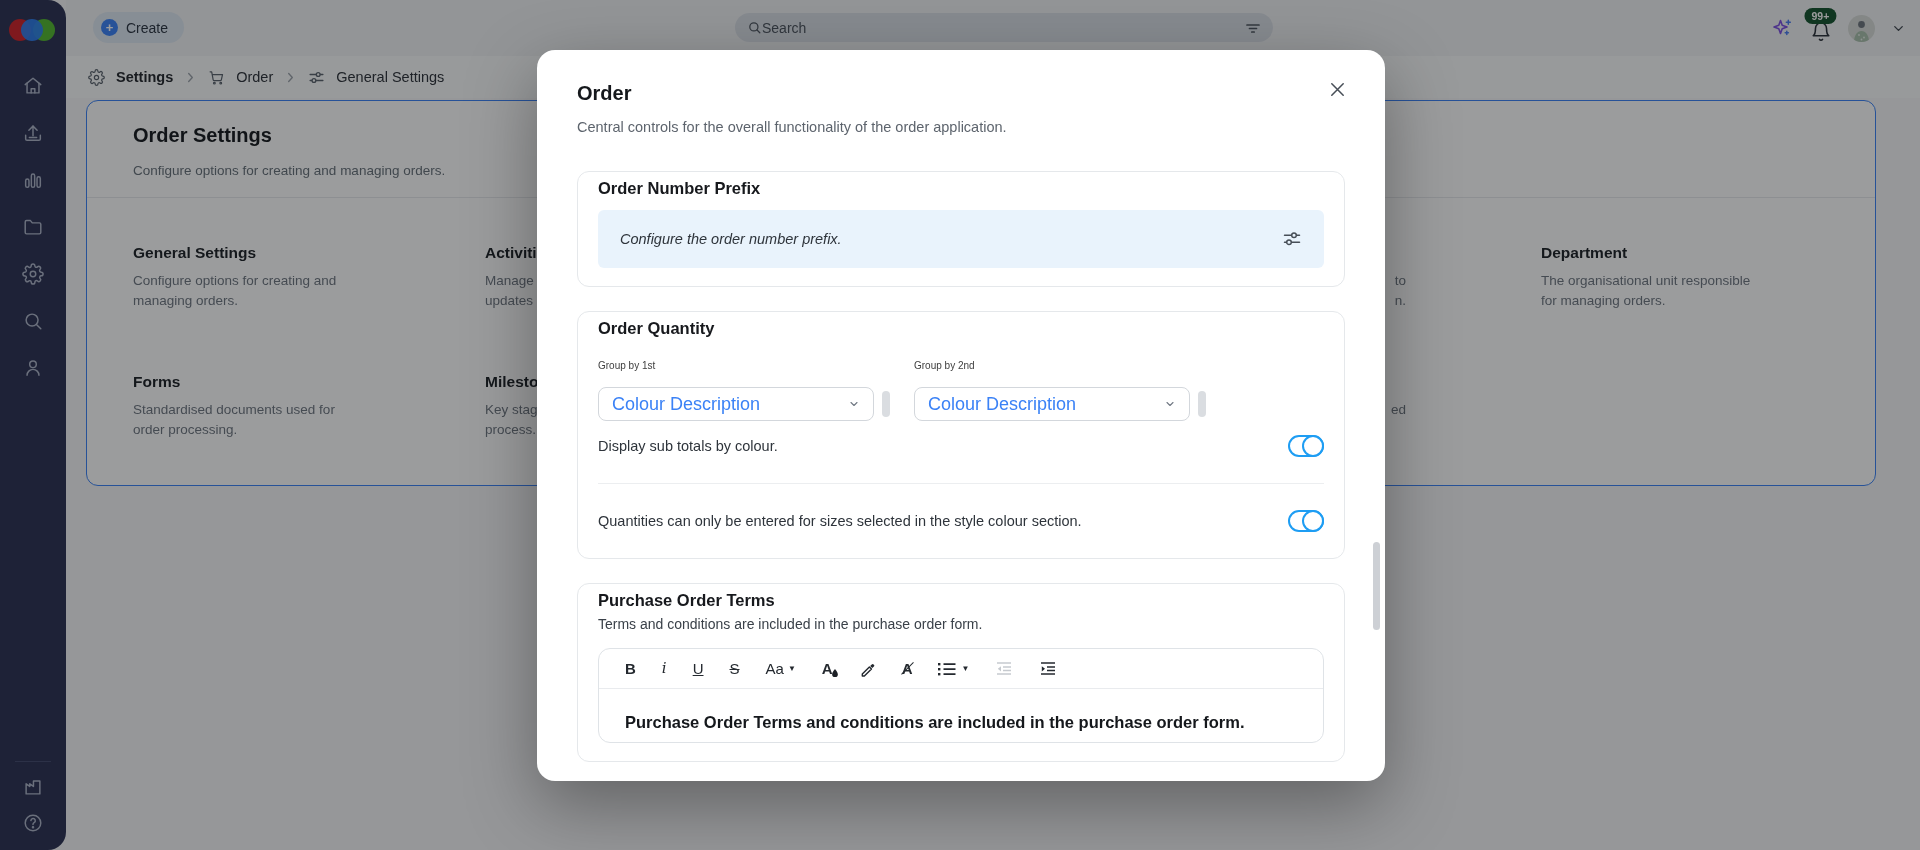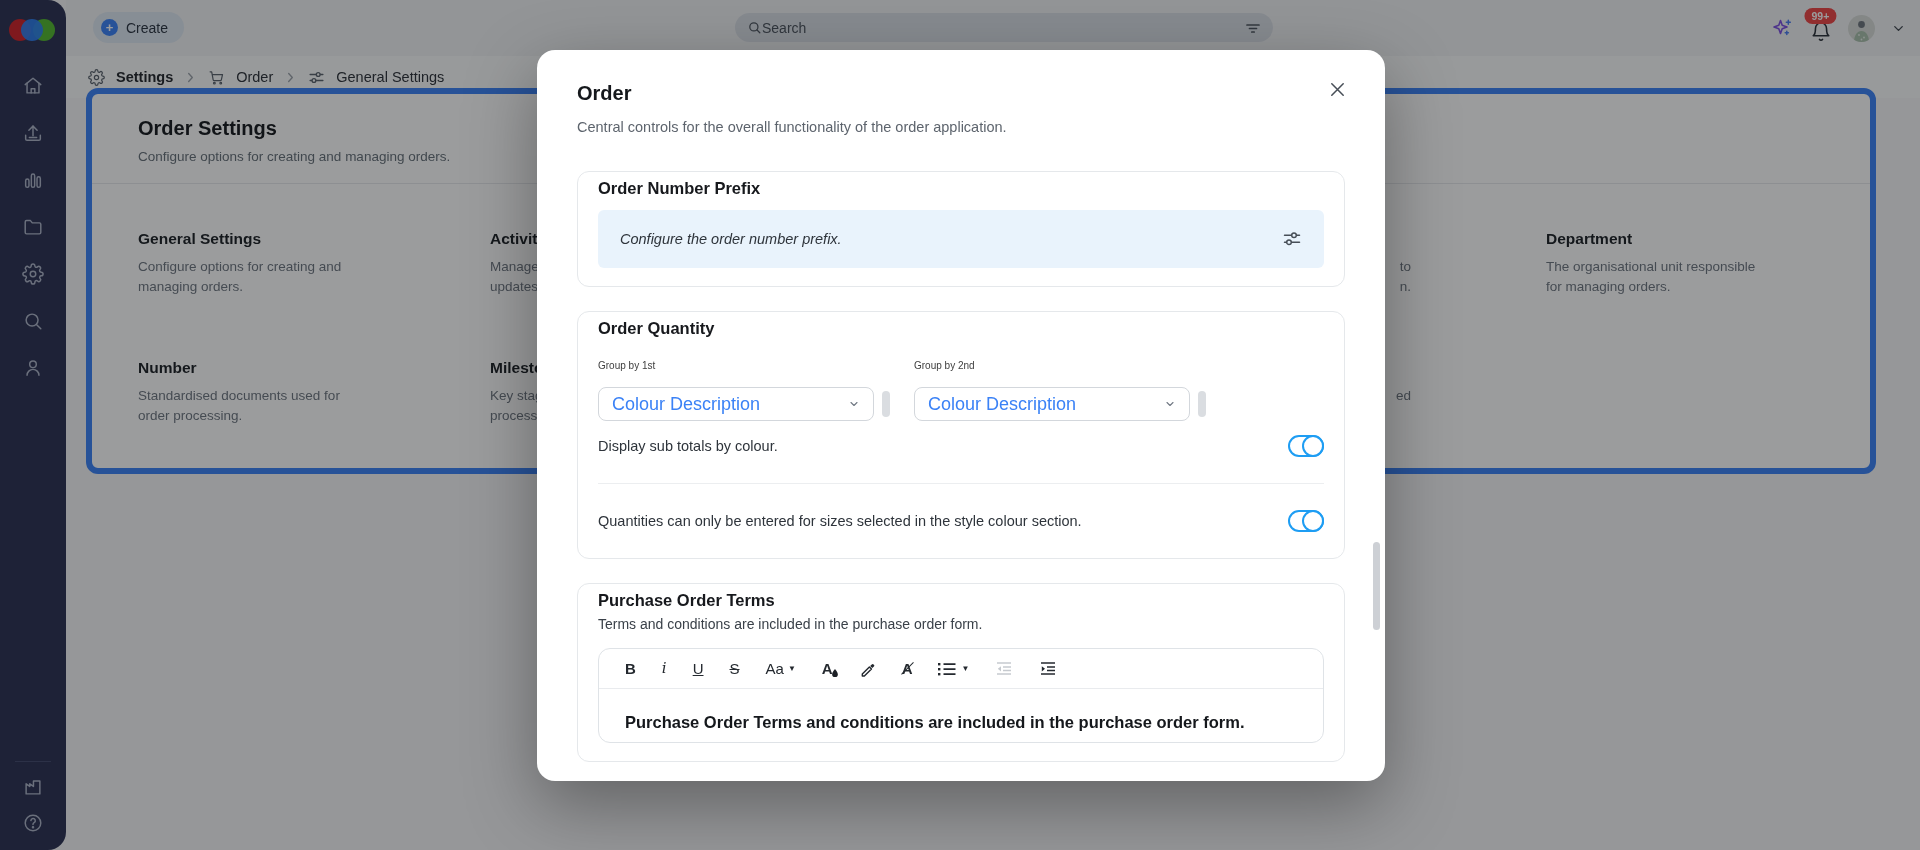--- a/index.html
+++ b/index.html
@@ -13,38 +13,38 @@
   .plus-circle { width:17px; height:17px; border-radius:50%; background:#3b82f6; color:#fff; font-size:13px;
                  display:flex; align-items:center; justify-content:center; font-weight:700; line-height:1; }
   .create-label { font-size:14px; color:#2a3340; font-weight:500; }
   .searchbar { position:absolute; left:669px; top:13px; width:538px; height:29px; border-radius:15px;
                background:#dce1e8; display:flex; align-items:center; padding:0 12px; }
   .searchbar input { flex:1; border:none; outline:none; background:transparent; font-size:14px; color:#3c434c;
                      font-family:"Liberation Sans", sans-serif; }
   .searchbar input::placeholder { color:#4a525c; }
   .top-right { position:absolute; right:14px; top:0; height:56px; display:flex; align-items:center; gap:16px; }
   .bell-wrap { position:relative; width:22px; height:22px; margin-top:8px; }
-  .badge { position:absolute; top:-13px; left:50%; transform:translateX(-52%); background:#ef4444; color:#fff;
+  .badge { position:absolute; top:-13px; left:50%; transform:translateX(-52%); background:#14532d; color:#fff;
            font-size:10.5px; font-weight:700; border-radius:9px; padding:2px 7px; white-space:nowrap; }
   .avatar { width:27px; height:27px; border-radius:50%; background:#d8dcd8; overflow:hidden;
             display:flex; align-items:flex-end; justify-content:center; }
 
   
   .crumb-row { position:absolute; left:66px; top:56px; right:0; height:42px; background:#fafbfb;
                display:flex; align-items:center; padding-left:22px; gap:11px; font-size:14.5px; }
   .crumb-label { color:#2c3138; }
   .crumb-label.first { font-weight:600; color:#22262c; }
   .crumb-ic { display:flex; align-items:center; color:#59626c; }
 
   
-  .content-card { position:absolute; left:86px; top:88px; width:1790px; height:386px; background:#fff;
-                  border:6px solid #3b82f6; border-radius:12px; overflow:hidden; }
+  .content-card { position:absolute; left:86px; top:100px; width:1790px; height:386px; background:#fff;
+                  border:1px solid #3b82f6; border-radius:12px; overflow:hidden; }
   .card-head { padding:22px 46px 18px; }
   .card-title { font-size:20px; font-weight:700; color:#16191d; line-height:24px; }
-  .card-sub { margin-top:8px; font-size:13.5px; color:#667079; line-height:17px; }
+  .card-sub { margin-top:15px; font-size:13.5px; color:#667079; line-height:17px; }
   .card-divider { border-top:1px solid #e7e9ec; }
   .cat-grid { padding:46px 46px 0; display:grid; grid-template-columns:repeat(5,290px); column-gap:62px; row-gap:62px; }
   .cat-title { font-size:15.5px; font-weight:600; color:#1b1f24; min-height:19px; margin-bottom:8px; }
   .cat-line { font-size:13.5px; color:#6e7680; line-height:20px; }
   .cat.frag { width:217px; text-align:right; }
 
   
   .sidebar { position:absolute; left:0; top:0; width:66px; height:850px; background:#2b3153;
              border-radius:0 18px 18px 0; display:flex; flex-direction:column; align-items:center; z-index:5; }
   .logo { position:relative; width:48px; height:24px; margin-top:18px; flex:0 0 auto; }
@@ -225,21 +225,21 @@
       <div class="cat-title"></div>
       <div class="cat-line">to</div>
       <div class="cat-line">n.</div>
     </div>
     <div class="cat">
       <div class="cat-title">Department</div>
       <div class="cat-line">The organisational unit responsible</div>
       <div class="cat-line">for managing orders.</div>
     </div>
     <div class="cat">
-      <div class="cat-title">Number</div>
+      <div class="cat-title">Forms</div>
       <div class="cat-line">Standardised documents used for</div>
       <div class="cat-line">order processing.</div>
     </div>
     <div class="cat">
       <div class="cat-title">Milestones</div>
       <div class="cat-line">Key stages in the order</div>
       <div class="cat-line">process.</div>
     </div>
     <div class="cat">
       <div class="cat-title"></div>

